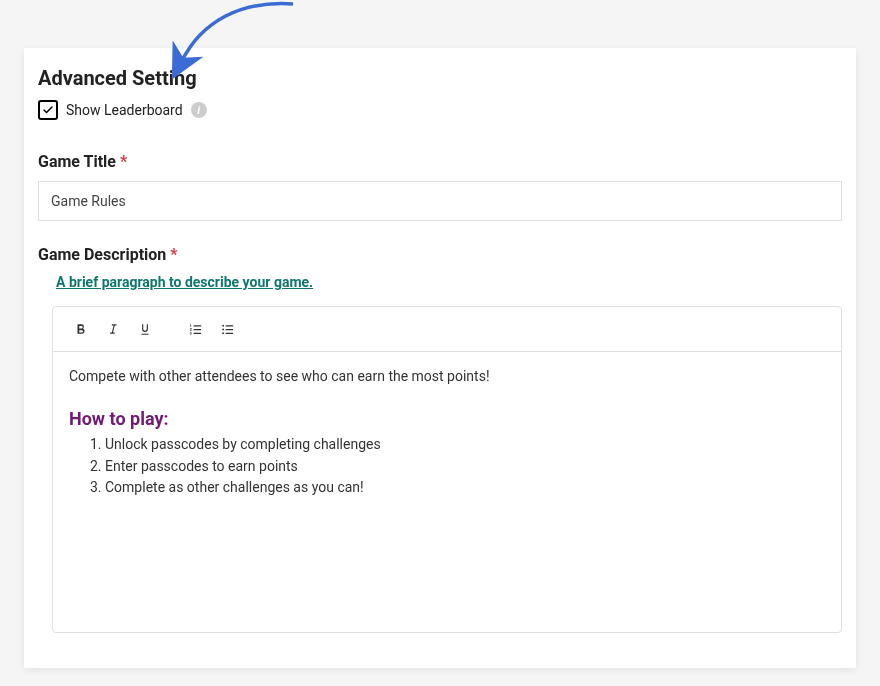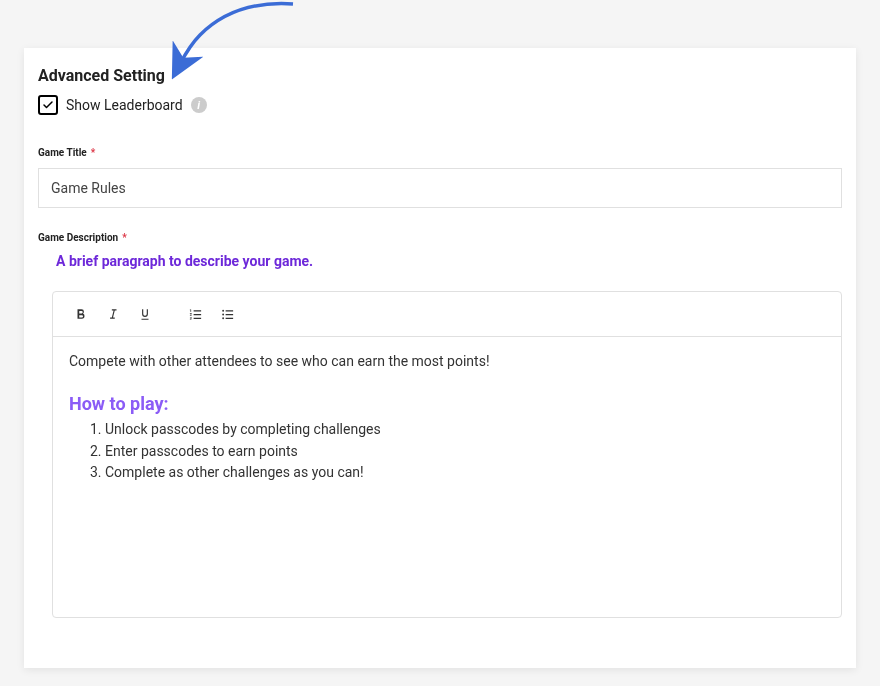--- a/index.html
+++ b/index.html
@@ -29,21 +29,21 @@
 
     .arrow-container {
       position: absolute;
       left: 165px;
       top: 0px;
       z-index: 100;
       pointer-events: none;
     }
 
     .section-label {
-      font-size: 16px;
+      font-size: 20px;
       font-weight: 700;
       color: #222;
       margin-bottom: 8px;
     }
 
     .checkbox-row {
       display: flex;
       align-items: center;
       gap: 8px;
       margin-bottom: 32px;
@@ -84,21 +84,21 @@
       font-weight: bold;
       font-style: italic;
       cursor: pointer;
     }
 
     .field-group {
       margin-bottom: 24px;
     }
 
     .field-label {
-      font-size: 10px;
+      font-size: 16px;
       font-weight: 700;
       color: #222;
       margin-bottom: 10px;
     }
 
     .required {
       color: #dc3545;
       margin-left: 4px;
     }
 
@@ -109,23 +109,24 @@
       border-radius: 0;
       padding: 0 12px;
       font-size: 14px;
       color: #444;
       font-family: inherit;
     }
 
     .helper-text {
       font-size: 14px;
       font-weight: 700;
-      color: #6d28d9;
+      color: #0f766e;
       margin-left: 18px;
-      margin-bottom: 22px;
+      margin-bottom: 16px;
+      text-decoration: underline;
     }
 
     .richtext-container {
       border: 1px solid #e0e0e0;
       border-radius: 4px;
       margin-left: 14px;
     }
 
     .toolbar {
       display: flex;
@@ -157,21 +158,21 @@
       color: #333;
     }
 
     .editor-content p {
       margin-bottom: 24px;
     }
 
     .editor-content h3 {
       font-size: 18px;
       font-weight: 700;
-      color: #8b5cf6;
+      color: #701a75;
       margin-bottom: 6px;
     }
 
     .editor-content ol {
       padding-left: 36px;
     }
 
     .editor-content ol li {
       margin-bottom: 2px;
       line-height: 1.4;

